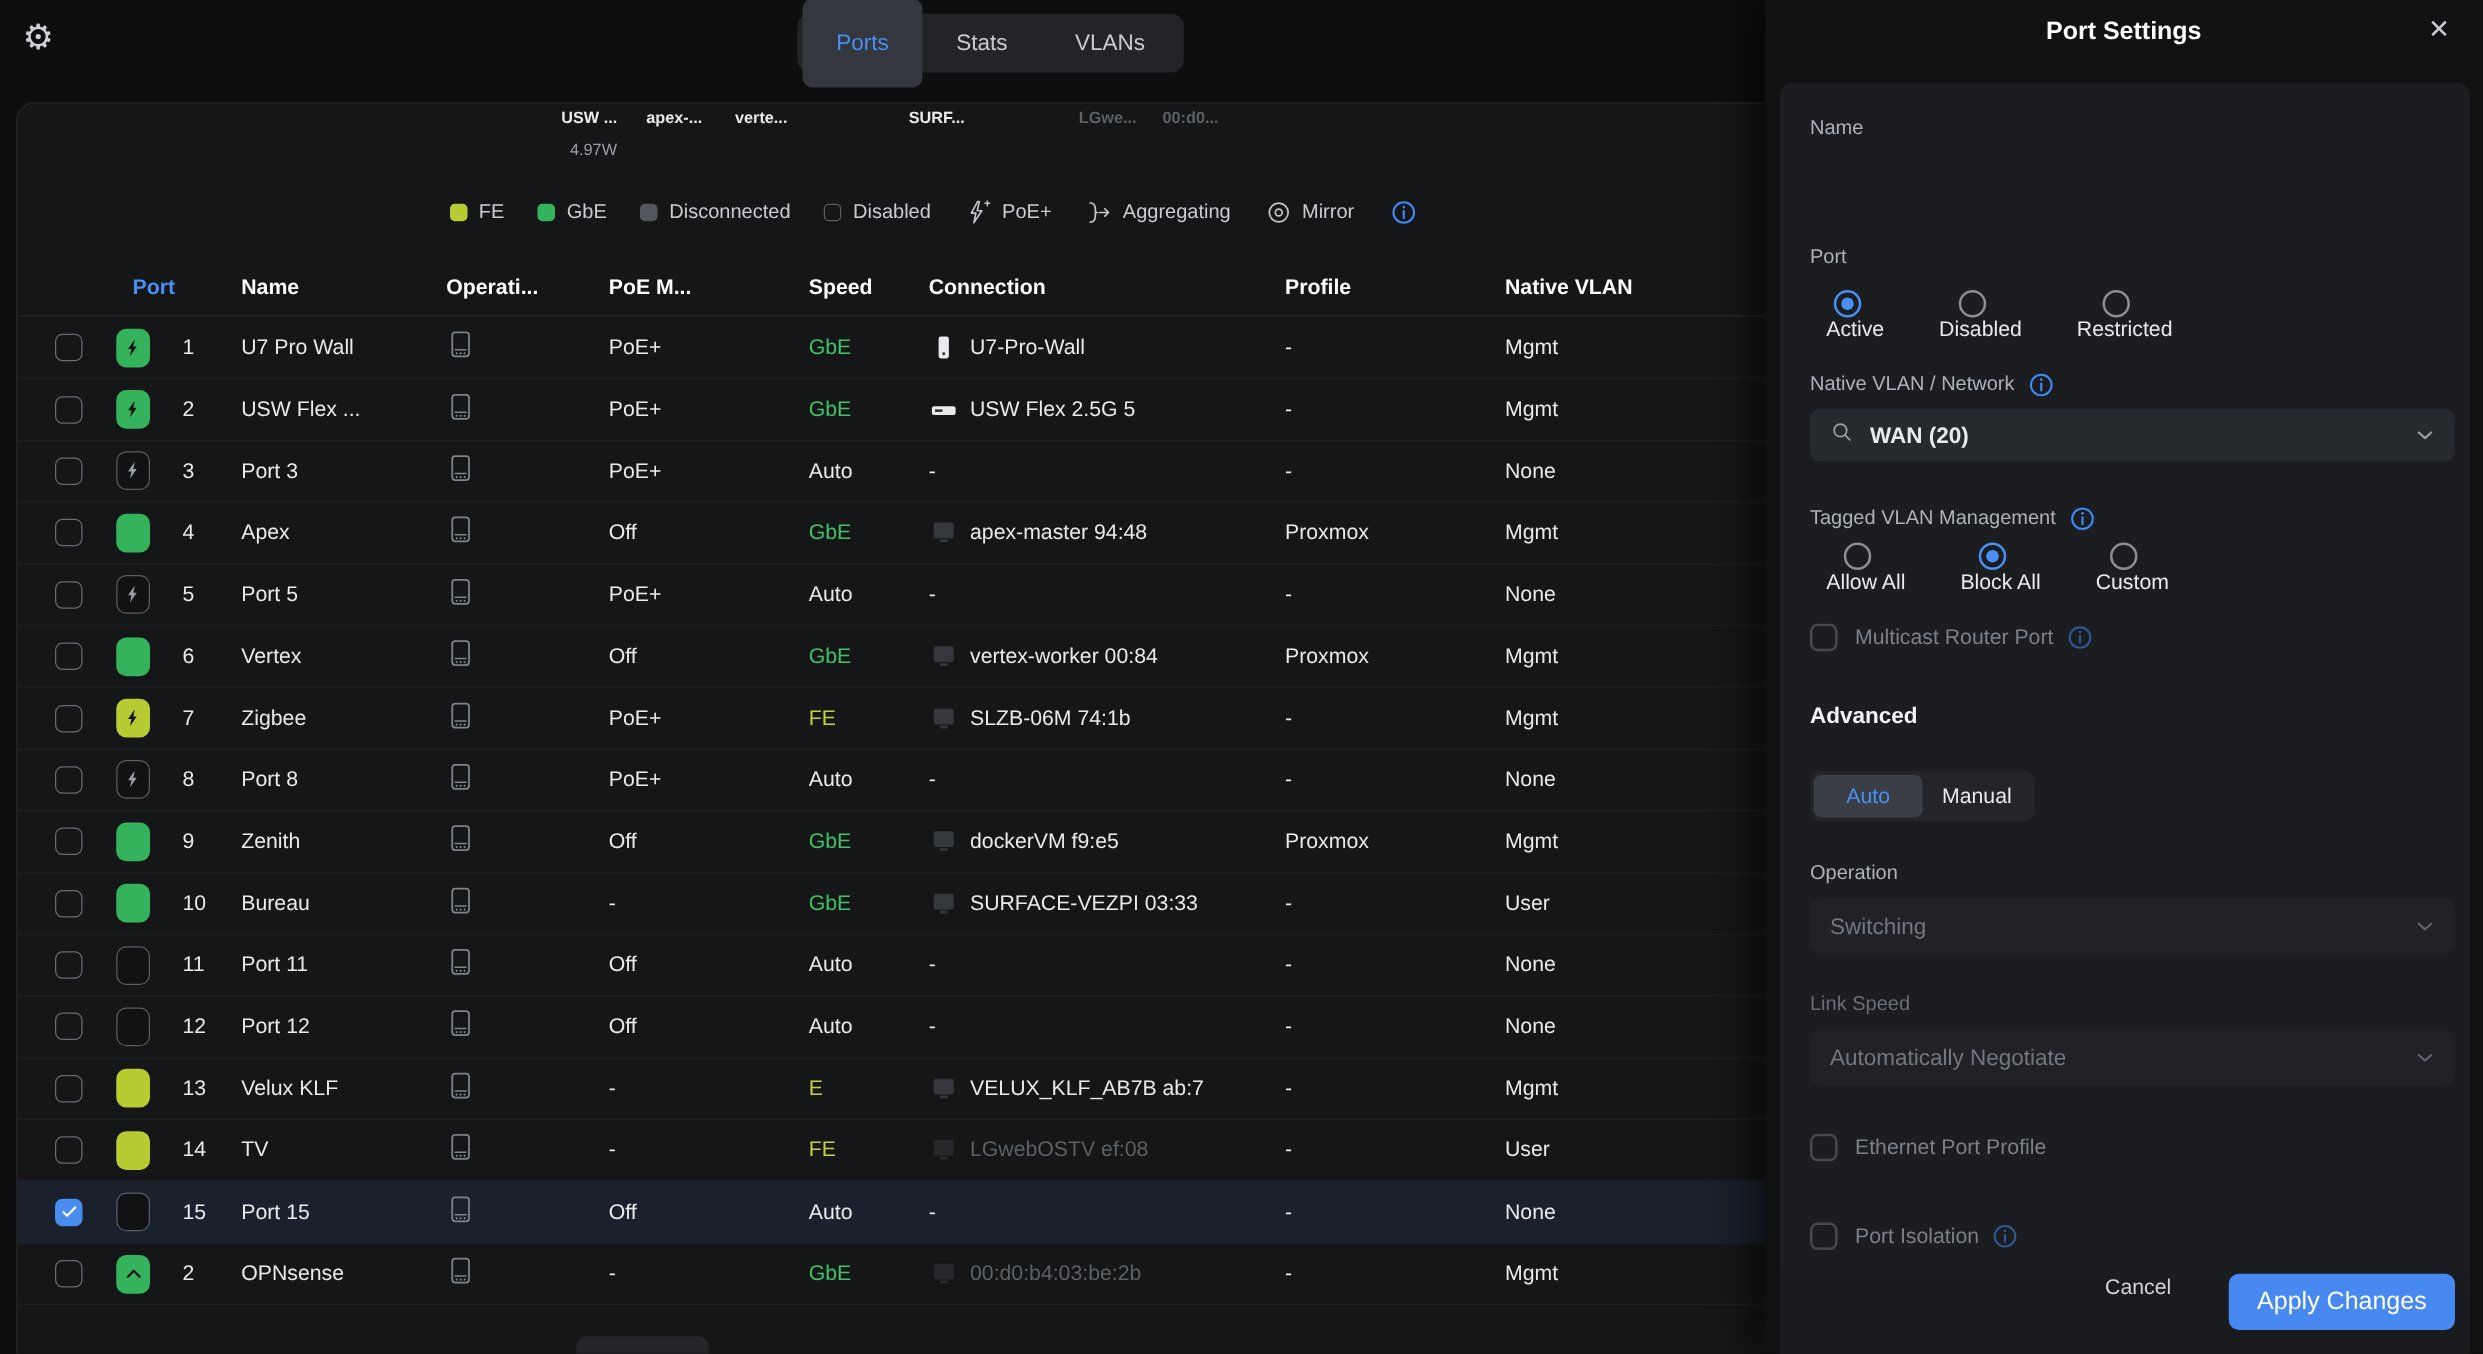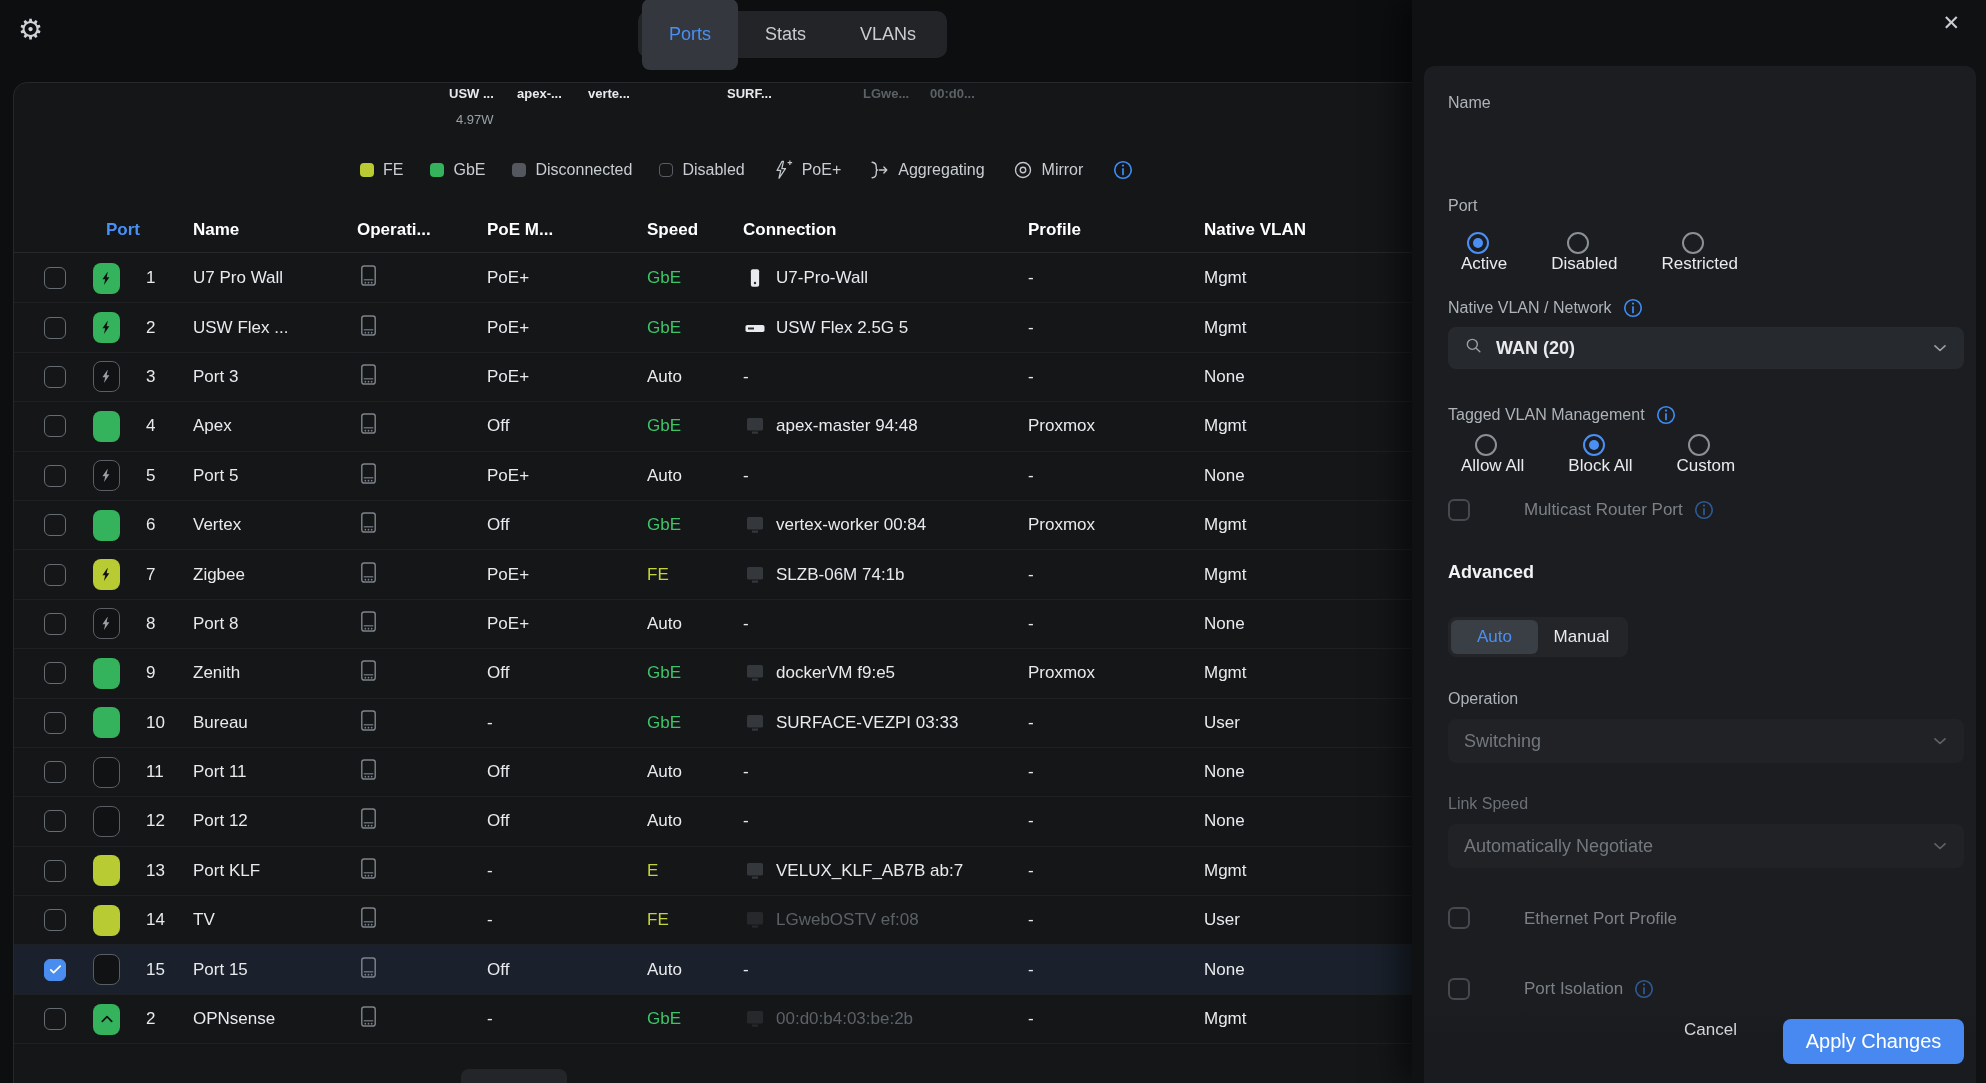--- a/index.html
+++ b/index.html
@@ -76,21 +76,21 @@
   .field.select{cursor:pointer;}
   .field .chev{position:absolute;right:14px;width:20px;height:20px;}
   .field.disabled{background:#202226;color:#73787e;cursor:default;}
   .radios{position:absolute;left:24px;display:flex;align-items:center;}
   .radio-opt{display:flex;align-items:center;margin-right:31px;cursor:pointer;flex-direction:column;}
   .radio{width:22px;height:22px;border:2px solid #8a9096;border-radius:50%;box-sizing:border-box;
          display:flex;align-items:center;justify-content:center;}
   .radio.sel{border-color:#4a90f4;}
   .radio.sel::after{content:"";width:10px;height:10px;border-radius:50%;background:#4a90f4;}
   .radio-opt span.rlabel{margin-left:13px;font-size:17px;color:#e8eaed;}
-  .chkrow{position:absolute;left:24px;display:flex;align-items:flex-end;cursor:pointer;gap:40px;}
+  .chkrow{position:absolute;left:24px;display:flex;align-items:center;cursor:pointer;}
   .chk{width:22px;height:22px;border:2px solid #464a50;border-radius:6px;box-sizing:border-box;}
   .chkrow .clabel{margin-left:14px;font-size:17px;color:#7c8187;display:flex;align-items:center;}
   .chkrow .clabel .info{margin-left:10px;opacity:.55;}
   .advanced{position:absolute;left:24px;top:496px;font-size:18px;font-weight:bold;color:#f1f3f4;}
   .seg{position:absolute;left:24px;top:551px;width:180px;height:40px;background:#232529;border-radius:8px;
        display:flex;align-items:center;padding:3px;box-sizing:border-box;}
   .seg-opt{flex:1;height:100%;display:flex;align-items:center;justify-content:center;font-size:17px;
            color:#e8eaed;border-radius:6px;cursor:pointer;}
   .seg-opt.sel{background:#3a3e45;color:#4a90f4;}
   .pfooter{position:absolute;left:0;bottom:0;width:100%;height:78px;
@@ -545,21 +545,21 @@
           <div>None</div>
         </div>
         <div class="trow tgrid">
           <div>
             <span class="cb"></span>
           </div>
           <div>
             <span class="picon yellow"></span>
           </div>
           <div class="c-num">13</div>
-          <div>Port KLF</div>
+          <div>Velux KLF</div>
           <div><span><svg xmlns="http://www.w3.org/2000/svg" viewBox="0 0 24 24" width="23" height="27">
                 <rect x="5" y="2" width="14" height="20" rx="2.5" fill="none" stroke="#7d838a" stroke-width="1.5"></rect>
                 <line x1="7" y1="16.5" x2="17" y2="16.5" stroke="#7d838a" stroke-width="1.2"></line>
                 <circle cx="8.7" cy="19.5" r=".9" fill="#7d838a"></circle>
                 <circle cx="12" cy="19.5" r=".9" fill="#7d838a"></circle>
                 <circle cx="15.3" cy="19.5" r=".9" fill="#7d838a"></circle>
               </svg></span></div>
           <div>-</div>
           <div class="c-speed yellow">E</div>
           <div class="c-conn">
@@ -665,20 +665,21 @@
           </div>
           <div>-</div>
           <div>Mgmt</div>
         </div>
       </div>
 
     <div class="pagestub"></div>
   </div>
 
   <div class="drawer">
+    <div class="drawer-title">Port Settings</div>
     <div class="drawer-close">✕</div>
 
     <div class="pcard">
 
       <div class="flabel" style="top:28px;">Name</div>
 
       <div class="flabel" style="top:131px;">Port</div>
       <div class="radios" style="top:166px;">
         <div class="radio-opt">
           <span class="radio sel"></span>

